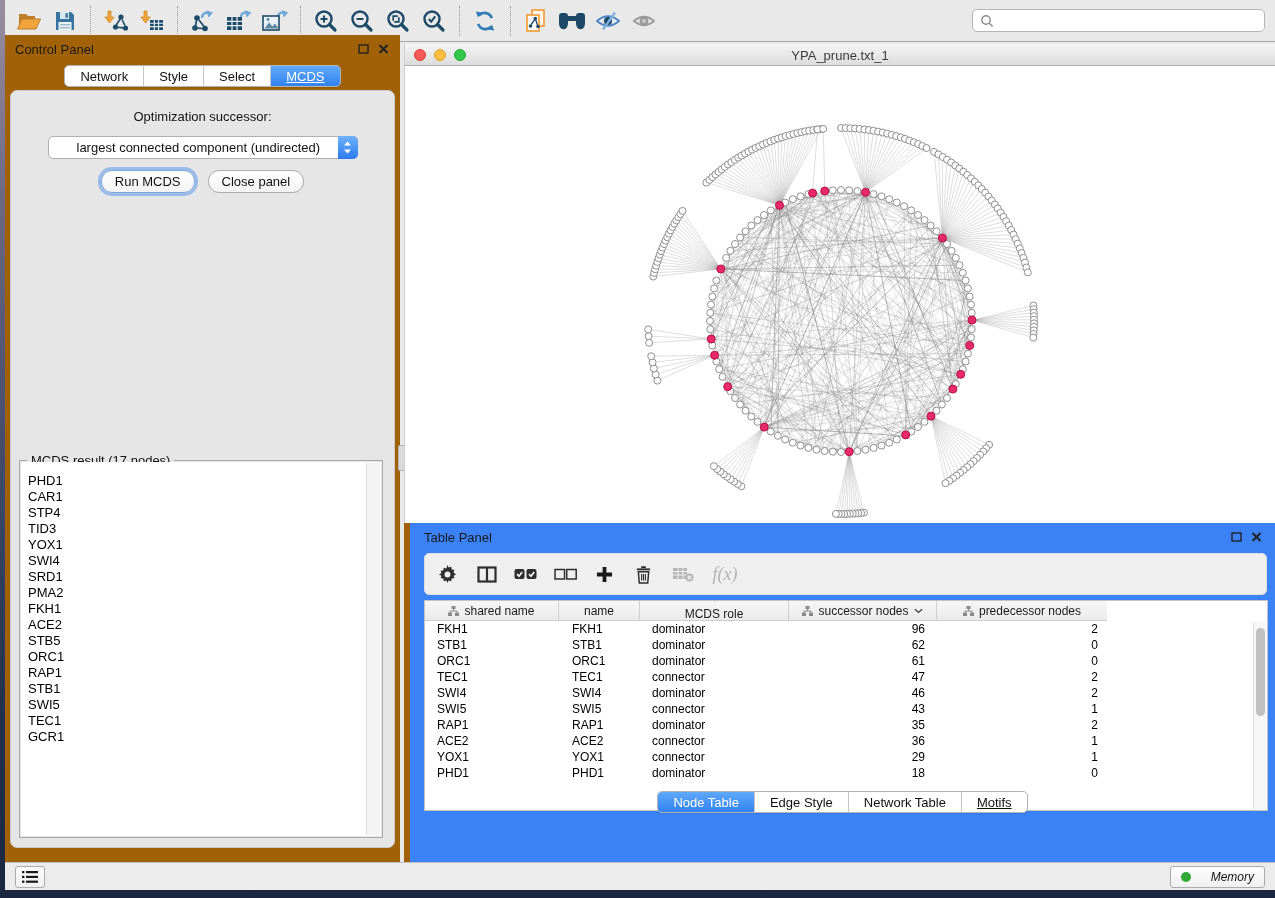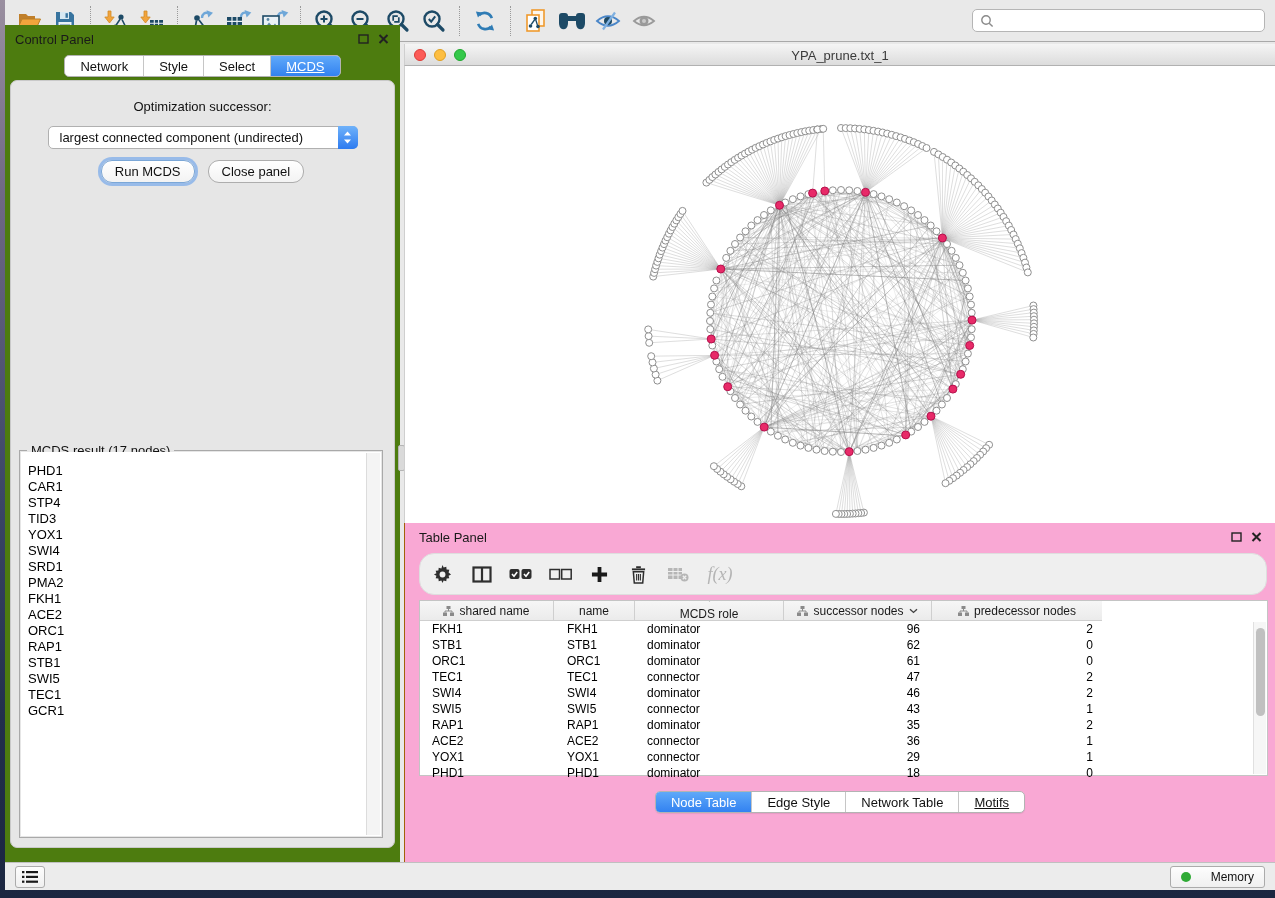--- a/index.html
+++ b/index.html
@@ -12,36 +12,36 @@
   #toolbar { position:absolute; top:0; left:0; right:0; height:42px; background:#e9e9e9;
     border-bottom:1px solid #a9a9a9; display:flex; align-items:center; padding-left:6px; }
   .tbi { width:36px; height:34px; display:flex; align-items:center; justify-content:center;
     border-radius:4px; cursor:default; }
   .tb-sep { width:1px; height:30px; border-left:1px dotted #9a9a9a; margin:0 7px; }
   #search-wrap { position:absolute; right:10px; top:9px; width:293px; height:23px; background:#fff;
     border:1px solid #b5b5b5; border-radius:5px; display:flex; align-items:center; padding:0 7px; }
   #search-wrap input { border:none; outline:none; flex:1; font-size:12px; margin-left:5px; background:transparent; }
 
   
-  #control-panel { position:absolute; top:25px; left:0; width:395px; bottom:28px; background:#4d7c0f; }
+  #control-panel { position:absolute; top:35px; left:0; width:395px; bottom:28px; background:#a16207; }
   .panel-head { position:absolute; top:0; left:0; right:0; height:26px; }
   .panel-title { position:absolute; left:10px; top:7px; font-size:13px; color:#1a1a1a; }
   .wicon { position:absolute; top:8px; width:14px; height:12px; display:flex; align-items:center; justify-content:center; }
   #cp-tabs { position:absolute; top:30px; left:0; right:0; display:flex; justify-content:center; }
   .seg { display:flex; border:1px solid #b3b3b3; border-radius:5px; overflow:hidden;
     background:#fff; height:22px; box-shadow:0 1px 1px rgba(0,0,0,.08); }
   .seg .tab { padding:3px 15px 0 15px; font-size:13px; color:#111; border-right:1px solid #c6c6c6; height:22px; }
   .seg .tab:last-child { border-right:none;text-decoration:underline; }
   .seg .tab.active { background:linear-gradient(#5fa9f9,#2e7ef0); color:#fff; }
   #cp-content { position:absolute; top:55px; left:5px; right:5px; bottom:14px;
     background:#e6e6e6; border:1px solid #c9c9c9; border-radius:7px; }
   #opt-label { text-align:center; margin-top:18px; font-size:13px; color:#111; }
   #criterion { width:310px; height:23px; margin:12px auto 0 auto; background:#fff;
     border:1px solid #b0b0b0; border-radius:5px; display:flex; align-items:center; position:relative; }
-  #criterion .val { flex:1; font-size:13px; padding-left:11px; color:#111; white-space:nowrap; }
+  #criterion .val { flex:1; font-size:13px; padding-left:28px; color:#111; white-space:nowrap; }
   #criterion .stepper { width:20px; height:23px; margin-right:-1px; border-radius:0 5px 5px 0;
     background:linear-gradient(#6fb2fa,#2d7bf0); display:flex; align-items:center; justify-content:center; }
   #cp-buttons { display:flex; justify-content:center; gap:13px; margin-top:11px; }
   .btn { height:23px; background:linear-gradient(#ffffff,#f3f3f3); border:1px solid #adadad;
     border-radius:11px; font-size:13px; padding:0 13px; color:#111; }
   .btn.focus-ring { box-shadow:0 0 0 3px rgba(110,165,235,.65); border-color:#7ba7d7; }
   #mcds-group { position:absolute; left:8px; right:11px; top:369px; bottom:9px;
     border:1px solid #a9a9a9; }
   #mcds-legend { position:absolute; top:-8px; left:7px; background:#e6e6e6; padding:0 4px;
     font-size:13px; color:#111; }
@@ -61,29 +61,29 @@
     border-left:1px solid #cfcfcf; }
   #net-canvas svg { display:block; width:100%; height:100%; }
   #v-splitter { position:absolute; left:395px; width:4px; top:42px; bottom:28px; background:#e9e9e9; }
   #v-handle { position:absolute; left:-2px; top:403px; width:7px; height:26px; background:#dadada;
     border:1px solid #b5b5b5; border-radius:2px; }
   #h-splitter { position:absolute; left:399px; right:0; top:556px; height:9px; background:#e9e9e9; }
   #h-handle { position:absolute; left:50%; top:1px; width:26px; height:7px; background:#dadada;
     border:1px solid #b5b5b5; border-radius:2px; }
 
   
-  #table-panel { position:absolute; left:399px; right:0; top:523px; bottom:0; background:#f9a8d4;
-    border-left:1px solid #a16207; }
+  #table-panel { position:absolute; left:399px; right:0; top:523px; bottom:0; background:#3b82f6;
+    border-left:6px solid #a16207; }
   #tp-head { position:absolute; top:0; left:0; right:0; height:27px; }
   #tp-toolbar { position:absolute; top:30px; left:14px; right:8px; height:42px; background:#efefef;
-    border:1px solid #dedede; border-radius:15px; display:flex; align-items:center; }
+    border:1px solid #dedede; border-radius:5px; display:flex; align-items:center; }
   .tpi { height:34px; display:flex; align-items:center; justify-content:center; }
   #fx-label { font-family:"Liberation Serif","DejaVu Serif",serif; font-style:italic;
     font-size:18px; color:#b4b4b4; }
-  #table-box { position:absolute; left:14px; right:7px; top:77px; height:176px; background:#fff;
+  #table-box { position:absolute; left:14px; right:7px; top:77px; height:211px; background:#fff;
     border:1px solid #c4c4c4; }
   #thead { display:flex; height:20px; background:linear-gradient(#f6f6f6,#ebebeb);
     border-bottom:1px solid #cfcfcf; width:682px; }
   .th { display:flex; align-items:center; justify-content:center; gap:5px; font-size:12px;
     color:#1a1a1a; border-right:1px solid #cfcfcf; height:20px; }
   .c0{width:134px;} .c1{width:81px;} .c2{width:149px;flex-direction:column;} .c3{width:148px;} .c4{width:170px;}
   .tr { display:flex; height:16px; }
   .td { font-size:12px; color:#000; line-height:16px; white-space:nowrap; overflow:hidden; }
   .td.c0{padding-left:12px;} .td.c1{padding-left:13px;} .td.c2{padding-left:12px;}
   .td.c3{text-align:right;padding-right:12px;} .td.c4{text-align:right;padding-right:9px;}
@@ -93,21 +93,21 @@
   #tp-tabs { position:absolute; top:268px; left:0; right:0; display:flex; justify-content:center; }
 
   
   #status-bar { position:absolute; bottom:0; left:0; right:0; height:28px; background:#ececec;
     border-top:1px solid #c0c0c0; }
   #list-btn { position:absolute; left:10px; top:3px; width:30px; height:22px;
     background:linear-gradient(#fdfdfd,#f0f0f0); border:1px solid #ababab; border-radius:3px;
     display:flex; align-items:center; justify-content:center; }
   #memory-btn { position:absolute; right:10px; top:3px; height:22px; padding:0 10px;
     background:linear-gradient(#fdfdfd,#f0f0f0); border:1px solid #ababab; border-radius:3px;
-    display:flex; align-items:center; gap:20px; font-size:12px; color:#111; }
+    display:flex; align-items:center; gap:20px; font-size:12px; color:#111;font-style:italic; }
   #memory-dot { width:10px; height:10px; border-radius:50%; background:#2faa35; }
 </style>
 </head>
 <body>
 
 <div id="app">
 
   <div id="toolbar">
     <div class="tbi">
       <svg width="26" height="24" viewBox="0 0 26 24">
@@ -301,20 +301,21 @@
         <div class="mcds-item">PHD1</div>
             <div class="mcds-item">CAR1</div>
             <div class="mcds-item">STP4</div>
             <div class="mcds-item">TID3</div>
             <div class="mcds-item">YOX1</div>
             <div class="mcds-item">SWI4</div>
             <div class="mcds-item">SRD1</div>
             <div class="mcds-item">PMA2</div>
             <div class="mcds-item">FKH1</div>
             <div class="mcds-item">ACE2</div>
+            <div class="mcds-item">STB5</div>
             <div class="mcds-item">ORC1</div>
             <div class="mcds-item">RAP1</div>
             <div class="mcds-item">STB1</div>
             <div class="mcds-item">SWI5</div>
             <div class="mcds-item">TEC1</div>
             <div class="mcds-item">GCR1</div>
           </div>
       </div>
     </div>
   </div>

